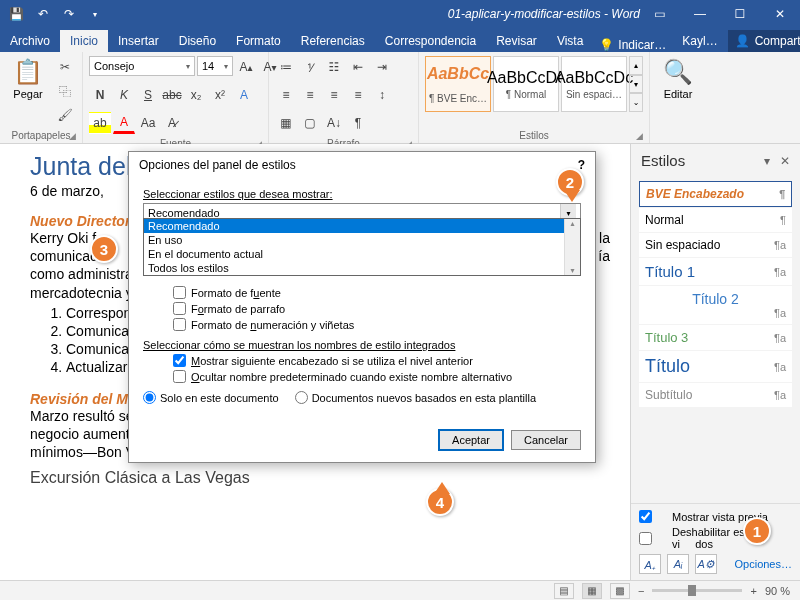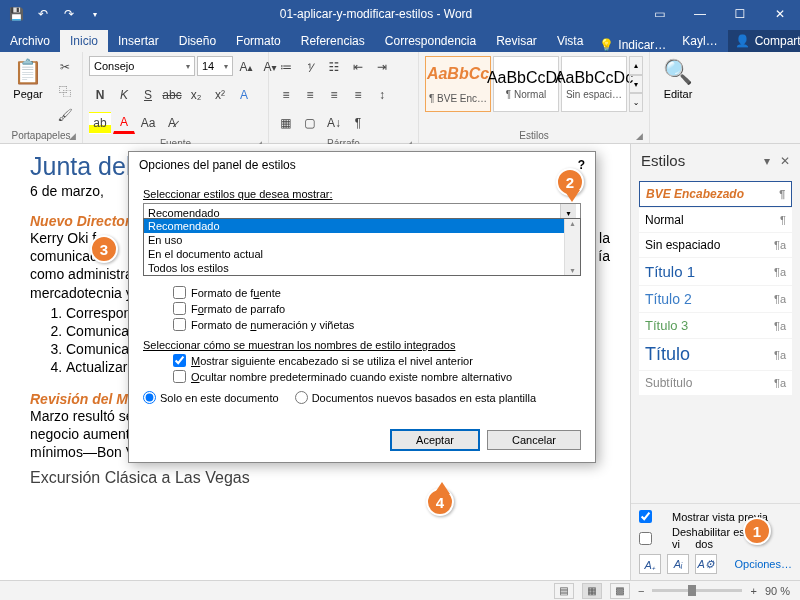--- a/index.html
+++ b/index.html
@@ -2,21 +2,21 @@
 <html><head>
 <meta charset="utf-8">
 <style>
 * { margin: 0; padding: 0; box-sizing: border-box; font-family: "Segoe UI", Tahoma, sans-serif; }
 body { width: 800px; height: 600px; background: #fff; overflow: hidden; position: relative; font-size: 12px; }
 
 
 .titlebar { height: 28px; background: #2b579a; display: flex; align-items: center; color: #fff; font-size: 12px; }
 .titlebar .qat { display: flex; align-items: center; gap: 4px; padding: 0 6px; }
 .titlebar .qat span { width: 22px; height: 22px; display: flex; align-items: center; justify-content: center; cursor: pointer; }
-.titlebar .title { flex: 1; text-align: center; }
+.titlebar .title { flex: 1; text-align: right; font-style: italic; }
 .titlebar .winbtns { display: flex; }
 .titlebar .winbtns span { width: 40px; height: 28px; display: flex; align-items: center; justify-content: center; cursor: pointer; }
 
 
 .ribtabs { height: 24px; background: #2b579a; display: flex; align-items: flex-end; color: #fff; font-size: 12px; }
 .ribtabs .tab { padding: 4px 10px; cursor: pointer; }
 .ribtabs .tab.active { background: #f3f3f3; color: #2b579a; }
 .ribtabs .tell { margin-left: auto; display: flex; align-items: center; padding: 0 6px; gap: 4px; }
 .ribtabs .tell .bulb { color: #ffd965; }
 .ribtabs .share { background: #1e3f73; padding: 4px 8px; display: flex; align-items: center; gap: 4px; }
@@ -57,21 +57,21 @@
 
 
 .stylespane { width: 170px; border-left: 1px solid #d4d4d4; background: #f3f3f3; display: flex; flex-direction: column; font-size: 12px; }
 .stylespane .phead { padding: 8px 10px; font-size: 15px; color: #333; display: flex; align-items: center; }
 .stylespane .phead .cls { margin-left: auto; font-size: 12px; cursor: pointer; display:flex; gap:10px; color:#666;}
 .stylespane .list { flex: 1; padding: 4px 8px; }
 .stylespane .sitem { padding: 5px 6px; display: flex; align-items: center; cursor: pointer; background:#fff; margin-bottom:1px; }
 .stylespane .sitem .mark { margin-left: auto; color: #888; font-size: 11px; }
 .stylespane .sitem.sel { border: 1px solid #2b579a; color: #d9742b; font-weight: bold; font-style: italic; }
 .stylespane .t1 { color: #1e5ba8; font-size: 15px; }
-.stylespane .t2 { color: #3b7dc7; font-size: 14px; }
+.stylespane .t2 { color: #3b7dc7; font-size: 14px; flex-direction: column; }
 .stylespane .t3 { color: #5a9e5a; font-size: 13px; }
 .stylespane .tit { color: #1e5ba8; font-size: 18px; }
 .stylespane .sub { color: #888; }
 .stylespane .pfoot { padding: 6px 8px; border-top: 1px solid #ddd; }
 .stylespane .pfoot label { display: flex; align-items: center; gap: 20px; font-size: 11px; margin-bottom: 3px; }
 .stylespane .pfoot .icons { display: flex; gap: 6px; margin-top: 4px; align-items:center; }
 .stylespane .pfoot .icons .ic { width: 22px; height: 20px; border: 1px solid #c0c0c0; background: #fff; font-size: 11px; display:flex; align-items:center; justify-content:center; cursor:pointer; font-style:italic; color:#2b579a;}
 .stylespane .opts { color: #0066cc; cursor: pointer; margin-left: auto; font-size: 11px; }
 
 
@@ -85,21 +85,21 @@
 .dialog .dropdown { position: absolute; left: 14px; right: 14px; top: 66px; border: 1px solid #666; background: #fff; z-index: 25; }
 .dialog .dropdown .opt { padding: 1px 4px; cursor: pointer; }
 .dialog .dropdown .opt.sel { background: #0078d7; color: #fff; }
 .dialog .dropdown .scrl { position:absolute; right:0; top:0; bottom:0; width:16px; background:#f0f0f0; border-left:1px solid #ddd; display:flex; flex-direction:column; align-items:center; font-size:8px; color:#888;}
 .dialog .chk { display: flex; align-items: center; gap: 5px; margin: 3px 0 3px 30px; }
 .dialog .chk input { width: 13px; height: 13px; }
 .dialog .sect { margin-top: 8px; }
 .dialog .radios { display: flex; gap: 16px; margin: 8px 0; }
 .dialog .radios label { display: flex; align-items: center; gap: 4px; }
 .dialog .dbtns { display: flex; justify-content: flex-end; gap: 8px; padding: 8px 14px 12px; }
-.dialog .dbtns button { padding: 3px 24px; font-size: 11px; border: 1px solid #888; background: #e8e8e8; cursor: pointer; }
+.dialog .dbtns button { padding: 3px 12px; font-size: 11px; border: 1px solid #888; background: #e8e8e8; cursor: pointer; }
 .dialog .dbtns button.primary { border: 1px solid #0067c0; outline: 1px solid #0067c0; }
 
 
 .callout { position: absolute; width: 28px; height: 28px; background: #ed7d31; border: 2px solid #fff; border-radius: 50%; color: #fff; font-weight: bold; font-size: 15px; display: flex; align-items: center; justify-content: center; z-index: 50; box-shadow: 1px 1px 3px rgba(0,0,0,.3); }
 .callout::before { content:""; position:absolute; width:0; height:0; }
 .c1 { right: 29px; bottom: 55px; }
 .c2 { left: 556px; top: 168px; }
 .c2::before { border-left:8px solid transparent; border-right:8px solid transparent; border-top:12px solid #ed7d31; bottom:-8px; left:6px;}
 .c3 { left: 90px; top: 235px; }
 .c4 { left: 426px; top: 488px; }

